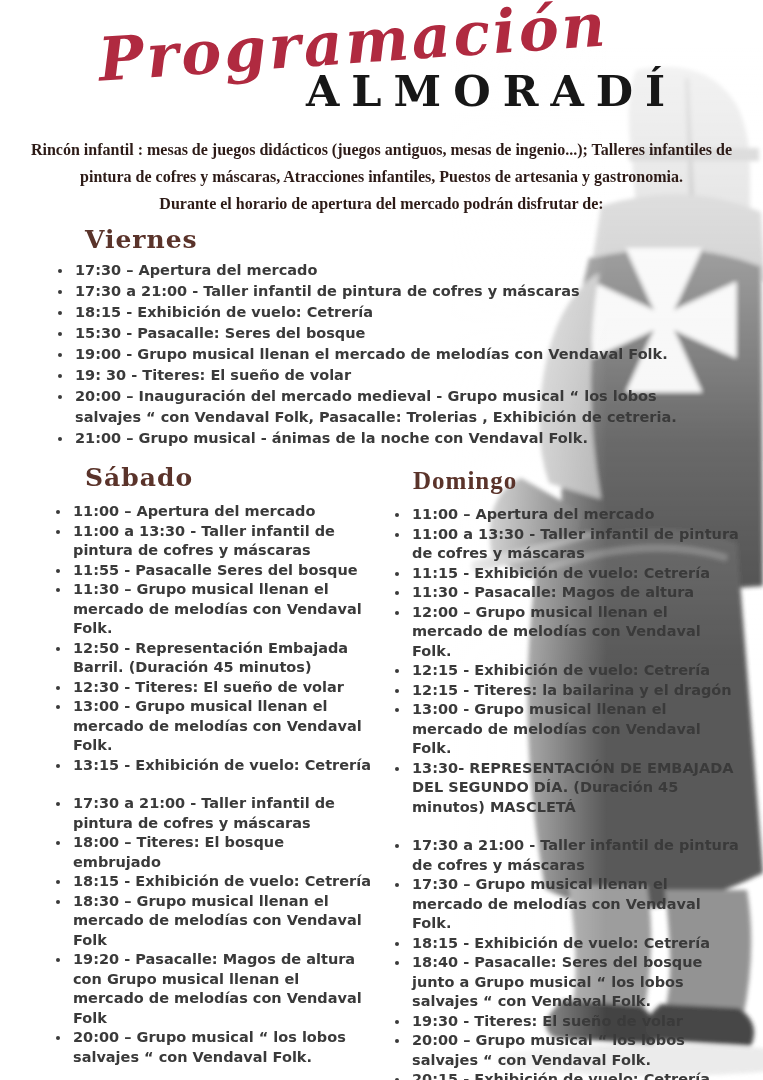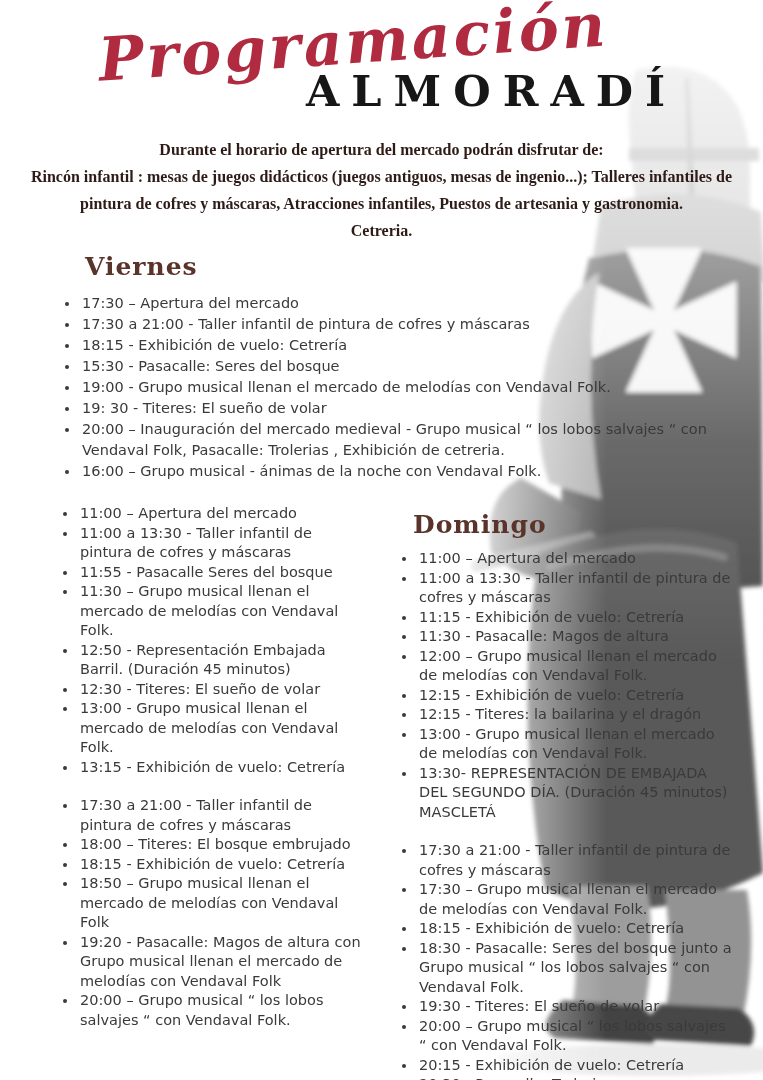--- a/index.html
+++ b/index.html
@@ -31,28 +31,28 @@
   .intro{
     margin:6px 14px 0 14px;text-align:center;
     font-family:"Liberation Serif",serif;font-weight:700;
     font-size:16px;line-height:27px;color:var(--intro-text);
   }
   .day-heading{
     font-family:"DejaVu Serif",serif;font-weight:700;
     font-size:25px;color:var(--heading-brown);letter-spacing:1px;
   }
   .viernes-heading{margin:8px 0 2px 85px;}
-  ul.schedule{margin:8px;list-style:disc outside;color:var(--list-text);
-    font-family:"DejaVu Sans",sans-serif;font-weight:400;}
+  ul.schedule{margin:1px;list-style:disc outside;color:var(--list-text);
+    font-family:"DejaVu Sans",sans-serif;font-weight:700;}
   ul.full-list{padding:4px 40px 0 72px;font-size:14.5px;line-height:21px;}
   .cols{display:flex;margin-top:14px;}
   .col-left{width:375px;flex:none;}
   .col-right{width:388px;flex:none;}
   .sabado-heading{margin:0 0 10px 85px;}
-  .domingo-heading{margin:14px 0 10px 38px;}
+  .domingo-heading{margin:4px 0 10px 38px;font-family:Liberation Serif, serif;}
   ul.col-list-left{padding:0 2px 0 70px;font-size:14.5px;line-height:19.5px;}
   ul.col-list-right{padding:0 20px 0 34px;font-size:14.5px;line-height:19.5px;}
   ul.group-gap{margin-top:19px;}
   ul.schedule li{padding-left:2px;}
 </style>
 </head>
 <body>
 
 <div class="page">
 
@@ -108,56 +108,56 @@
   </svg>
 
   <div class="content">
 
     <div class="header">
       <div class="title-script">Programación</div>
       <div class="title-main">ALMORADÍ</div>
     </div>
 
     <div class="intro">
+      <div>Rincón infantil : mesas de juegos didácticos (juegos antiguos, mesas de ingenio...); Talleres infantiles de pintura de cofres y máscaras, Atracciones infantiles, Puestos de artesania y gastronomia.</div>
       <div>Durante el horario de apertura del mercado podrán disfrutar de:</div>
-      <div>Rincón infantil : mesas de juegos didácticos (juegos antiguos, mesas de ingenio...); Talleres infantiles de pintura de cofres y máscaras, Atracciones infantiles, Puestos de artesania y gastronomia.</div>
-      <div>Cetreria.</div>
     </div>
 
     <section>
       <h2 class="day-heading viernes-heading">Viernes</h2>
       <ul class="schedule full-list">
           <li>17:30  – Apertura del mercado</li>
           <li>17:30 a 21:00 - Taller infantil de pintura de cofres y máscaras</li>
           <li>18:15 - Exhibición de vuelo: Cetrería</li>
           <li>15:30 - Pasacalle: Seres del bosque</li>
           <li>19:00 - Grupo musical llenan el mercado de melodías con Vendaval Folk.</li>
           <li>19: 30 - Titeres: El sueño de volar</li>
           <li>20:00 – Inauguración del mercado medieval - Grupo musical “ los lobos salvajes “ con Vendaval Folk, Pasacalle: Trolerias , Exhibición de cetreria.</li>
-          <li>16:00 –  Grupo musical -  ánimas de la noche  con Vendaval Folk.</li>
+          <li>21:00 –  Grupo musical -  ánimas de la noche  con Vendaval Folk.</li>
         </ul>
     </section>
 
     <div class="cols">
       <section class="col-left">
+        <h2 class="day-heading sabado-heading">Sábado</h2>
         <ul class="schedule col-list-left">
             <li>11:00 – Apertura del mercado</li>
             <li>11:00 a 13:30 - Taller infantil de pintura de cofres y máscaras</li>
             <li>11:55 - Pasacalle Seres del bosque</li>
             <li>11:30 – Grupo musical llenan el mercado de melodías con Vendaval Folk.</li>
             <li>12:50 - Representación Embajada Barril. (Duración 45 minutos)</li>
             <li>12:30 - Titeres: El sueño de volar</li>
             <li>13:00 - Grupo musical llenan el mercado de melodías con Vendaval Folk.</li>
             <li>13:15 - Exhibición de vuelo: Cetrería</li>
           </ul>
         <ul class="schedule col-list-left group-gap">
             <li>17:30 a 21:00 - Taller infantil de pintura de cofres y máscaras</li>
             <li>18:00 – Titeres: El bosque embrujado</li>
             <li>18:15 - Exhibición de vuelo: Cetrería</li>
-            <li>18:50 – Grupo musical llenan el mercado de melodías con Vendaval Folk</li>
+            <li>18:30 – Grupo musical llenan el mercado de melodías con Vendaval Folk</li>
             <li>19:20 - Pasacalle: Magos de altura con Grupo musical llenan el mercado de melodías con Vendaval Folk</li>
             <li>20:00 – Grupo musical “ los lobos salvajes “ con Vendaval Folk.</li>
           </ul>
       </section>
 
       <section class="col-right">
         <h2 class="day-heading domingo-heading">Domingo</h2>
         <ul class="schedule col-list-right">
             <li>11:00 – Apertura del mercado</li>
             <li>11:00 a 13:30 - Taller infantil de pintura de cofres y máscaras</li>
@@ -166,21 +166,21 @@
             <li>12:00 – Grupo musical llenan el mercado de melodías con Vendaval Folk.</li>
             <li>12:15 - Exhibición de vuelo: Cetrería</li>
             <li>12:15 - Titeres: la bailarina y el dragón</li>
             <li>13:00 - Grupo musical llenan el mercado de melodías con Vendaval Folk.</li>
             <li>13:30- REPRESENTACIÓN DE EMBAJADA DEL SEGUNDO DÍA. (Duración 45 minutos) MASCLETÁ</li>
           </ul>
         <ul class="schedule col-list-right group-gap">
             <li>17:30 a 21:00 - Taller infantil de pintura de cofres y máscaras</li>
             <li>17:30 – Grupo musical llenan el mercado de melodías con Vendaval Folk.</li>
             <li>18:15 - Exhibición de vuelo: Cetrería</li>
-            <li>18:30 - Pasacalle: Seres del bosque junto a Grupo musical “ los lobos salvajes “ con Vendaval Folk.</li>
+            <li>18:40 - Pasacalle: Seres del bosque junto a Grupo musical “ los lobos salvajes “ con Vendaval Folk.</li>
             <li>19:30 - Titeres: El sueño de volar</li>
             <li>20:00 – Grupo musical “ los lobos salvajes “ con Vendaval Folk.</li>
             <li>20:15 - Exhibición de vuelo: Cetrería</li>
             <li>20:30 - Pasacalle: Trolerias</li>
           </ul>
       </section>
     </div>
 
   </div>
 </div>

